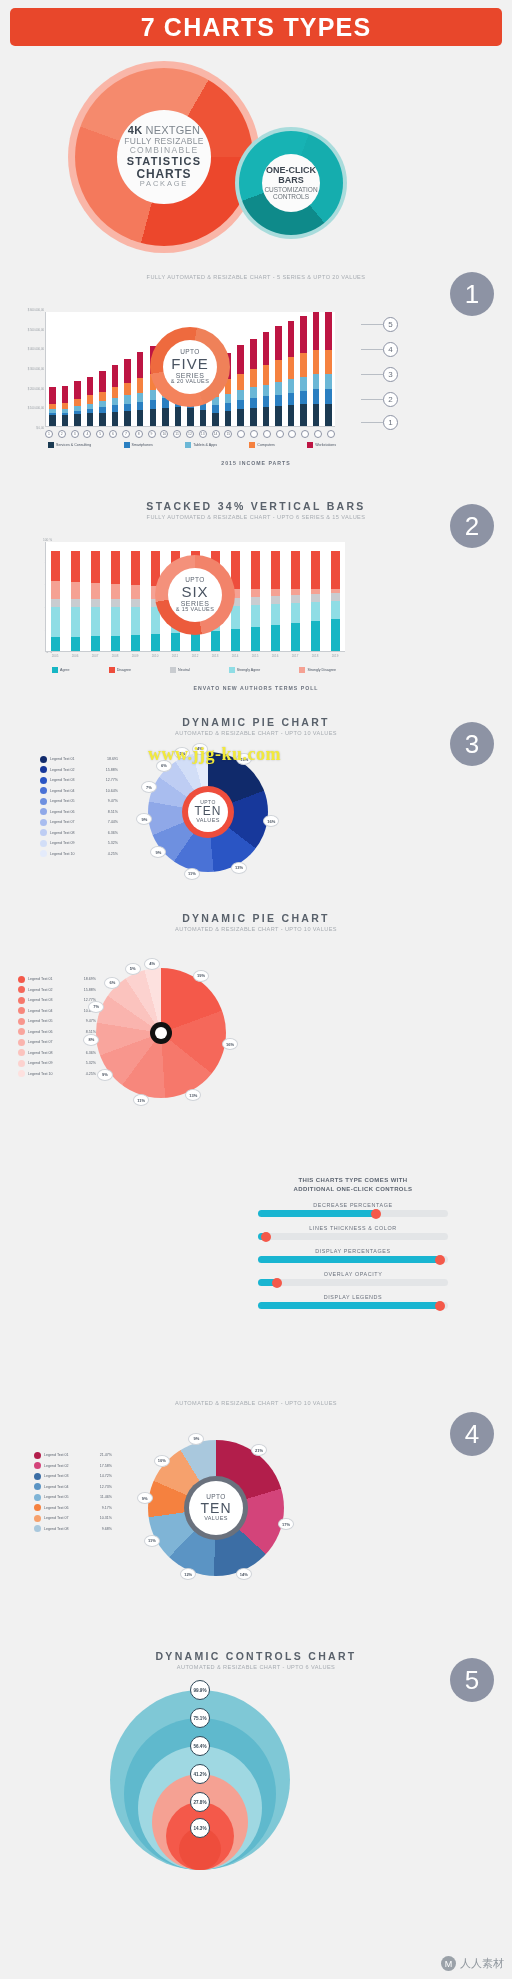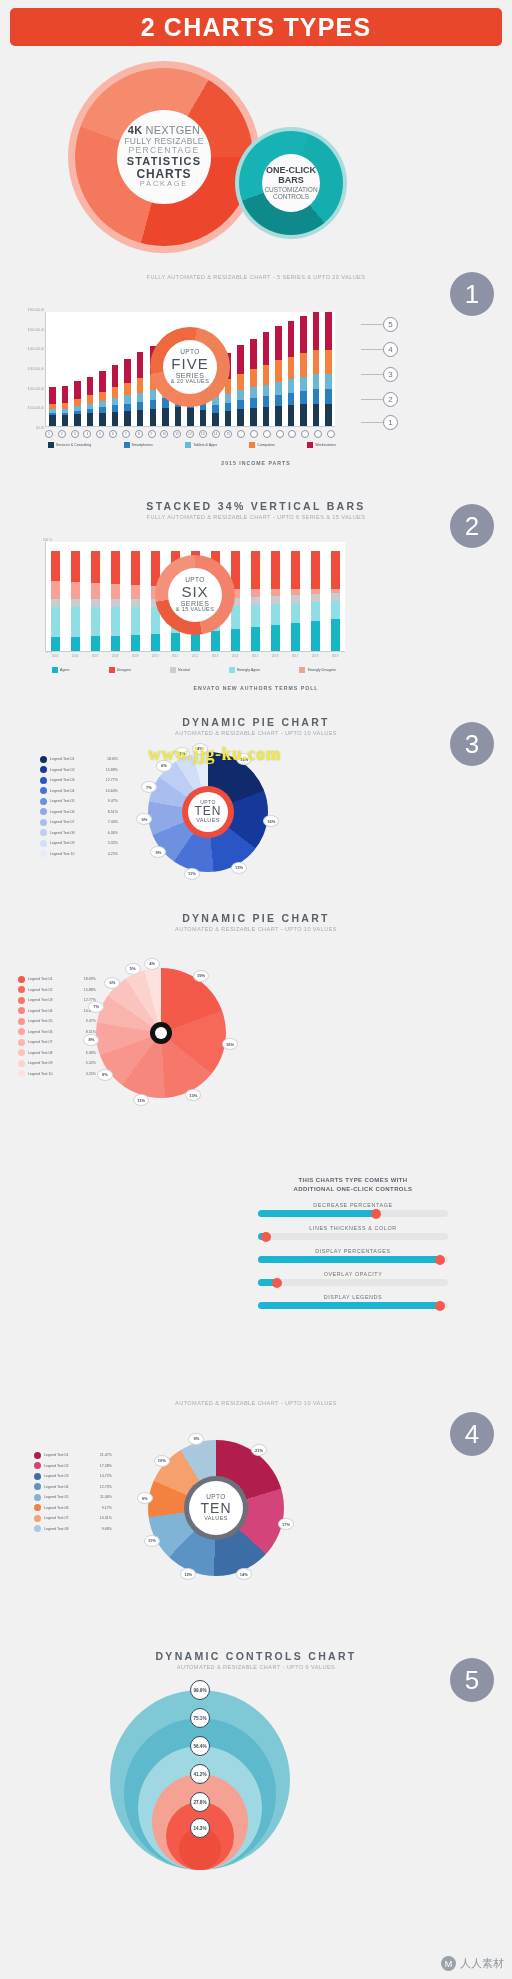--- a/index.html
+++ b/index.html
@@ -196,30 +196,30 @@
   .fl-badge{ width:15px; height:15px; border-radius:50%; background:#9aa1a8;
     display:flex;align-items:center;justify-content:center; color:#fff; font-size:9px;}
   .fl-text{ font-size:11px; color:#8f969d;}
 </style>
 </head>
 <body>
 
 <div class="page">
 
   <div class="banner">
-    <div class="banner-text">2 CHARTS TYPES</div>
+    <div class="banner-text">7 CHARTS TYPES</div>
   </div>
 
   <div class="hero">
     <div class="hero-big-halo"></div>
     <div class="hero-big"></div>
     <div class="hero-big-hole">
       <div class="hb1"><b>4K</b><span> NEXTGEN</span></div>
       <div class="hb2">FULLY RESIZABLE</div>
-      <div class="hb3">PERCENTAGE</div>
+      <div class="hb3">COMBINABLE</div>
       <div class="hb4">STATISTICS</div>
       <div class="hb5">CHARTS</div>
       <div class="hb6">PACKAGE</div>
     </div>
 
     <div class="hero-sm-halo"></div>
     <div class="hero-sm"></div>
     <div class="hero-sm-hole">
       <div class="hs1">ONE-CLICK</div>
       <div class="hs2">BARS</div>

